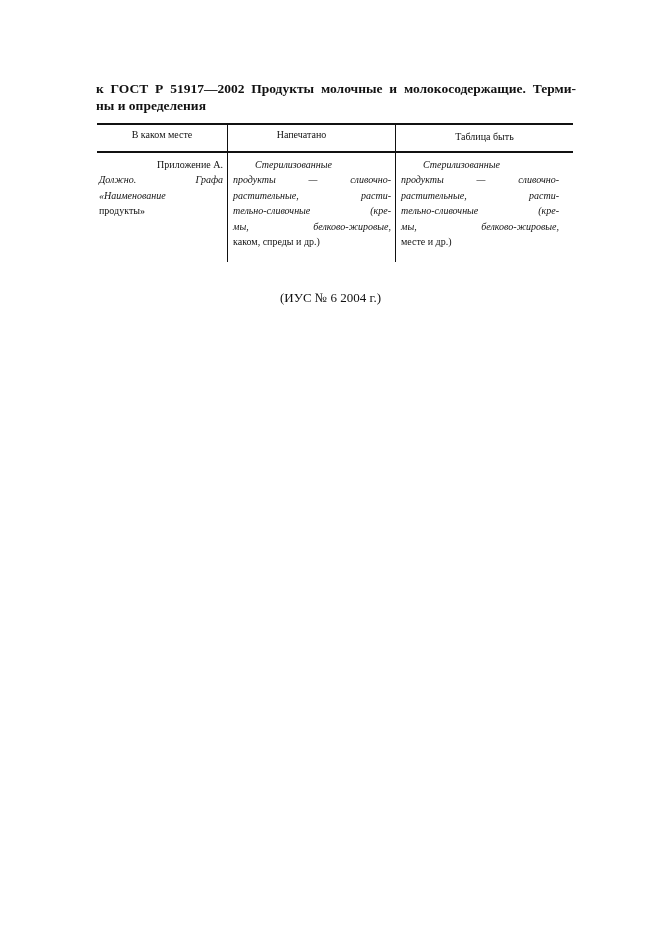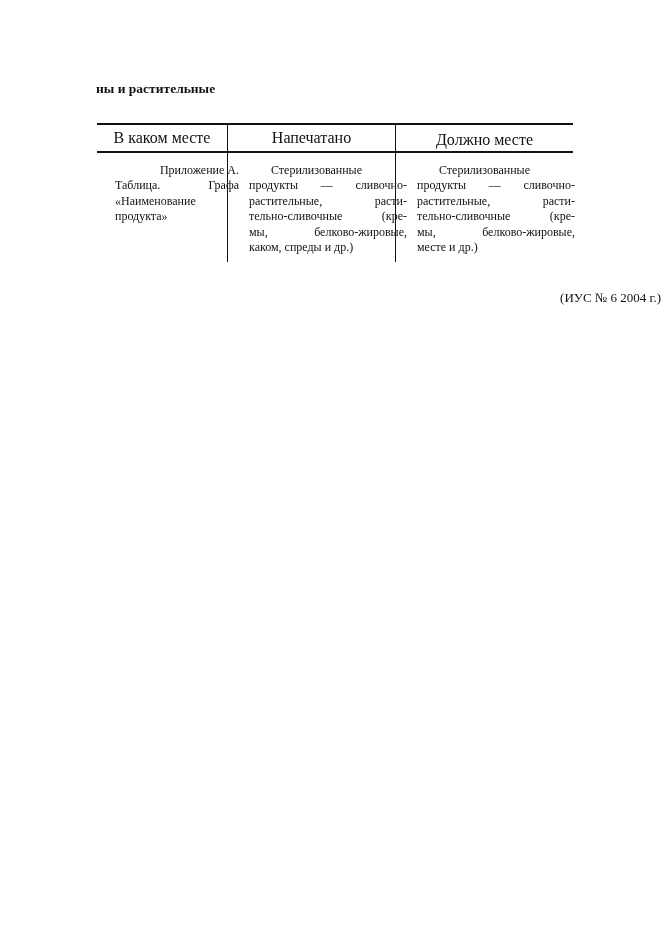--- a/index.html
+++ b/index.html
@@ -5,49 +5,50 @@
   html, body { margin: 0; padding: 0; background: #ffffff; }
   body { width: 661px; height: 936px; position: relative; overflow: hidden;
          font-family: "Liberation Serif", "DejaVu Serif", serif; color: #111; }
   .heading { position: absolute; left: 96px; top: 80px; width: 480px;
              font-weight: bold; font-size: 13.5px; line-height: 17px; text-align: justify; }
   .heading .line1 { display: block; text-align-last: justify; white-space: nowrap; }
   .tbl { position: absolute; left: 97px; top: 123px; width: 476px; }
   .tbl .rule-top { position: absolute; left: 0; top: 0; width: 476px; height: 2px; background: #111; }
   .tbl .rule-head { position: absolute; left: 0; top: 28px; width: 476px; height: 2px; background: #111; }
   .tbl .vline { position: absolute; top: 0; width: 1px; background: #111; height: 139px; }
-  .hcell { position: absolute; top: 6px; font-size: 16px; text-align: center; }
-  .bcell { position: absolute; top: 40px; font-size: 12px; line-height: 15.4px; text-align: justify; margin-left: 16px; }
+  .hcell { position: absolute; top: 6px; font-size: 10px; text-align: center; }
+  .bcell { position: absolute; top: 34px; font-size: 10px; line-height: 15.4px; text-align: justify; }
   .bcell span { display: block; white-space: nowrap; }
-  .bcell .j { text-align-last: justify; }
+  .bcell .j { text-align-last: justify; font-style: italic; }
   .bcell .ind { text-indent: 22px; }
-  .footer { position: absolute; left: 0; width: 661px; top: 290px; text-align: right; font-size: 13px; }
+  .footer { position: absolute; left: 0; width: 661px; top: 290px; text-align: center; font-size: 13px; }
 </style>
 </head>
 <body>
 
 <div class="heading">
-  <span>ны и растительные</span>
+  <span class="line1">к ГОСТ Р 51917—2002 Продукты молочные и молокосодержащие. Терми-</span>
+  <span>ны и определения</span>
 </div>
 
 <div class="tbl">
   <div class="rule-top"></div>
   <div class="rule-head"></div>
   <div class="vline" style="left:130px"></div>
   <div class="vline" style="left:298px"></div>
 
   <div class="hcell" style="left:0;width:130px">В каком месте</div>
-  <div class="hcell" style="left:131px;width:167px">Напечатано</div>
-  <div class="hcell" style="left:299px;width:177px;top:8px">Должно месте</div>
+  <div class="hcell" style="left:121px;width:167px">Напечатано</div>
+  <div class="hcell" style="left:299px;width:177px;top:8px">Таблица быть</div>
 
   <div class="bcell" style="left:2px;width:124px">
     <span style="text-align:right">Приложение А.</span>
-    <span class="j">Таблица. Графа</span>
+    <span class="j">Должно. Графа</span>
     <span class="j">«Наименование</span>
-    <span>продукта»</span>
+    <span>продукты»</span>
   </div>
 
   <div class="bcell" style="left:136px;width:158px">
     <span class="j ind">Стерилизованные</span>
     <span class="j">продукты — сливочно-</span>
     <span class="j">растительные, расти-</span>
     <span class="j">тельно-сливочные (кре-</span>
     <span class="j">мы, белково-жировые,</span>
     <span>каком, спреды и др.)</span>
   </div>

